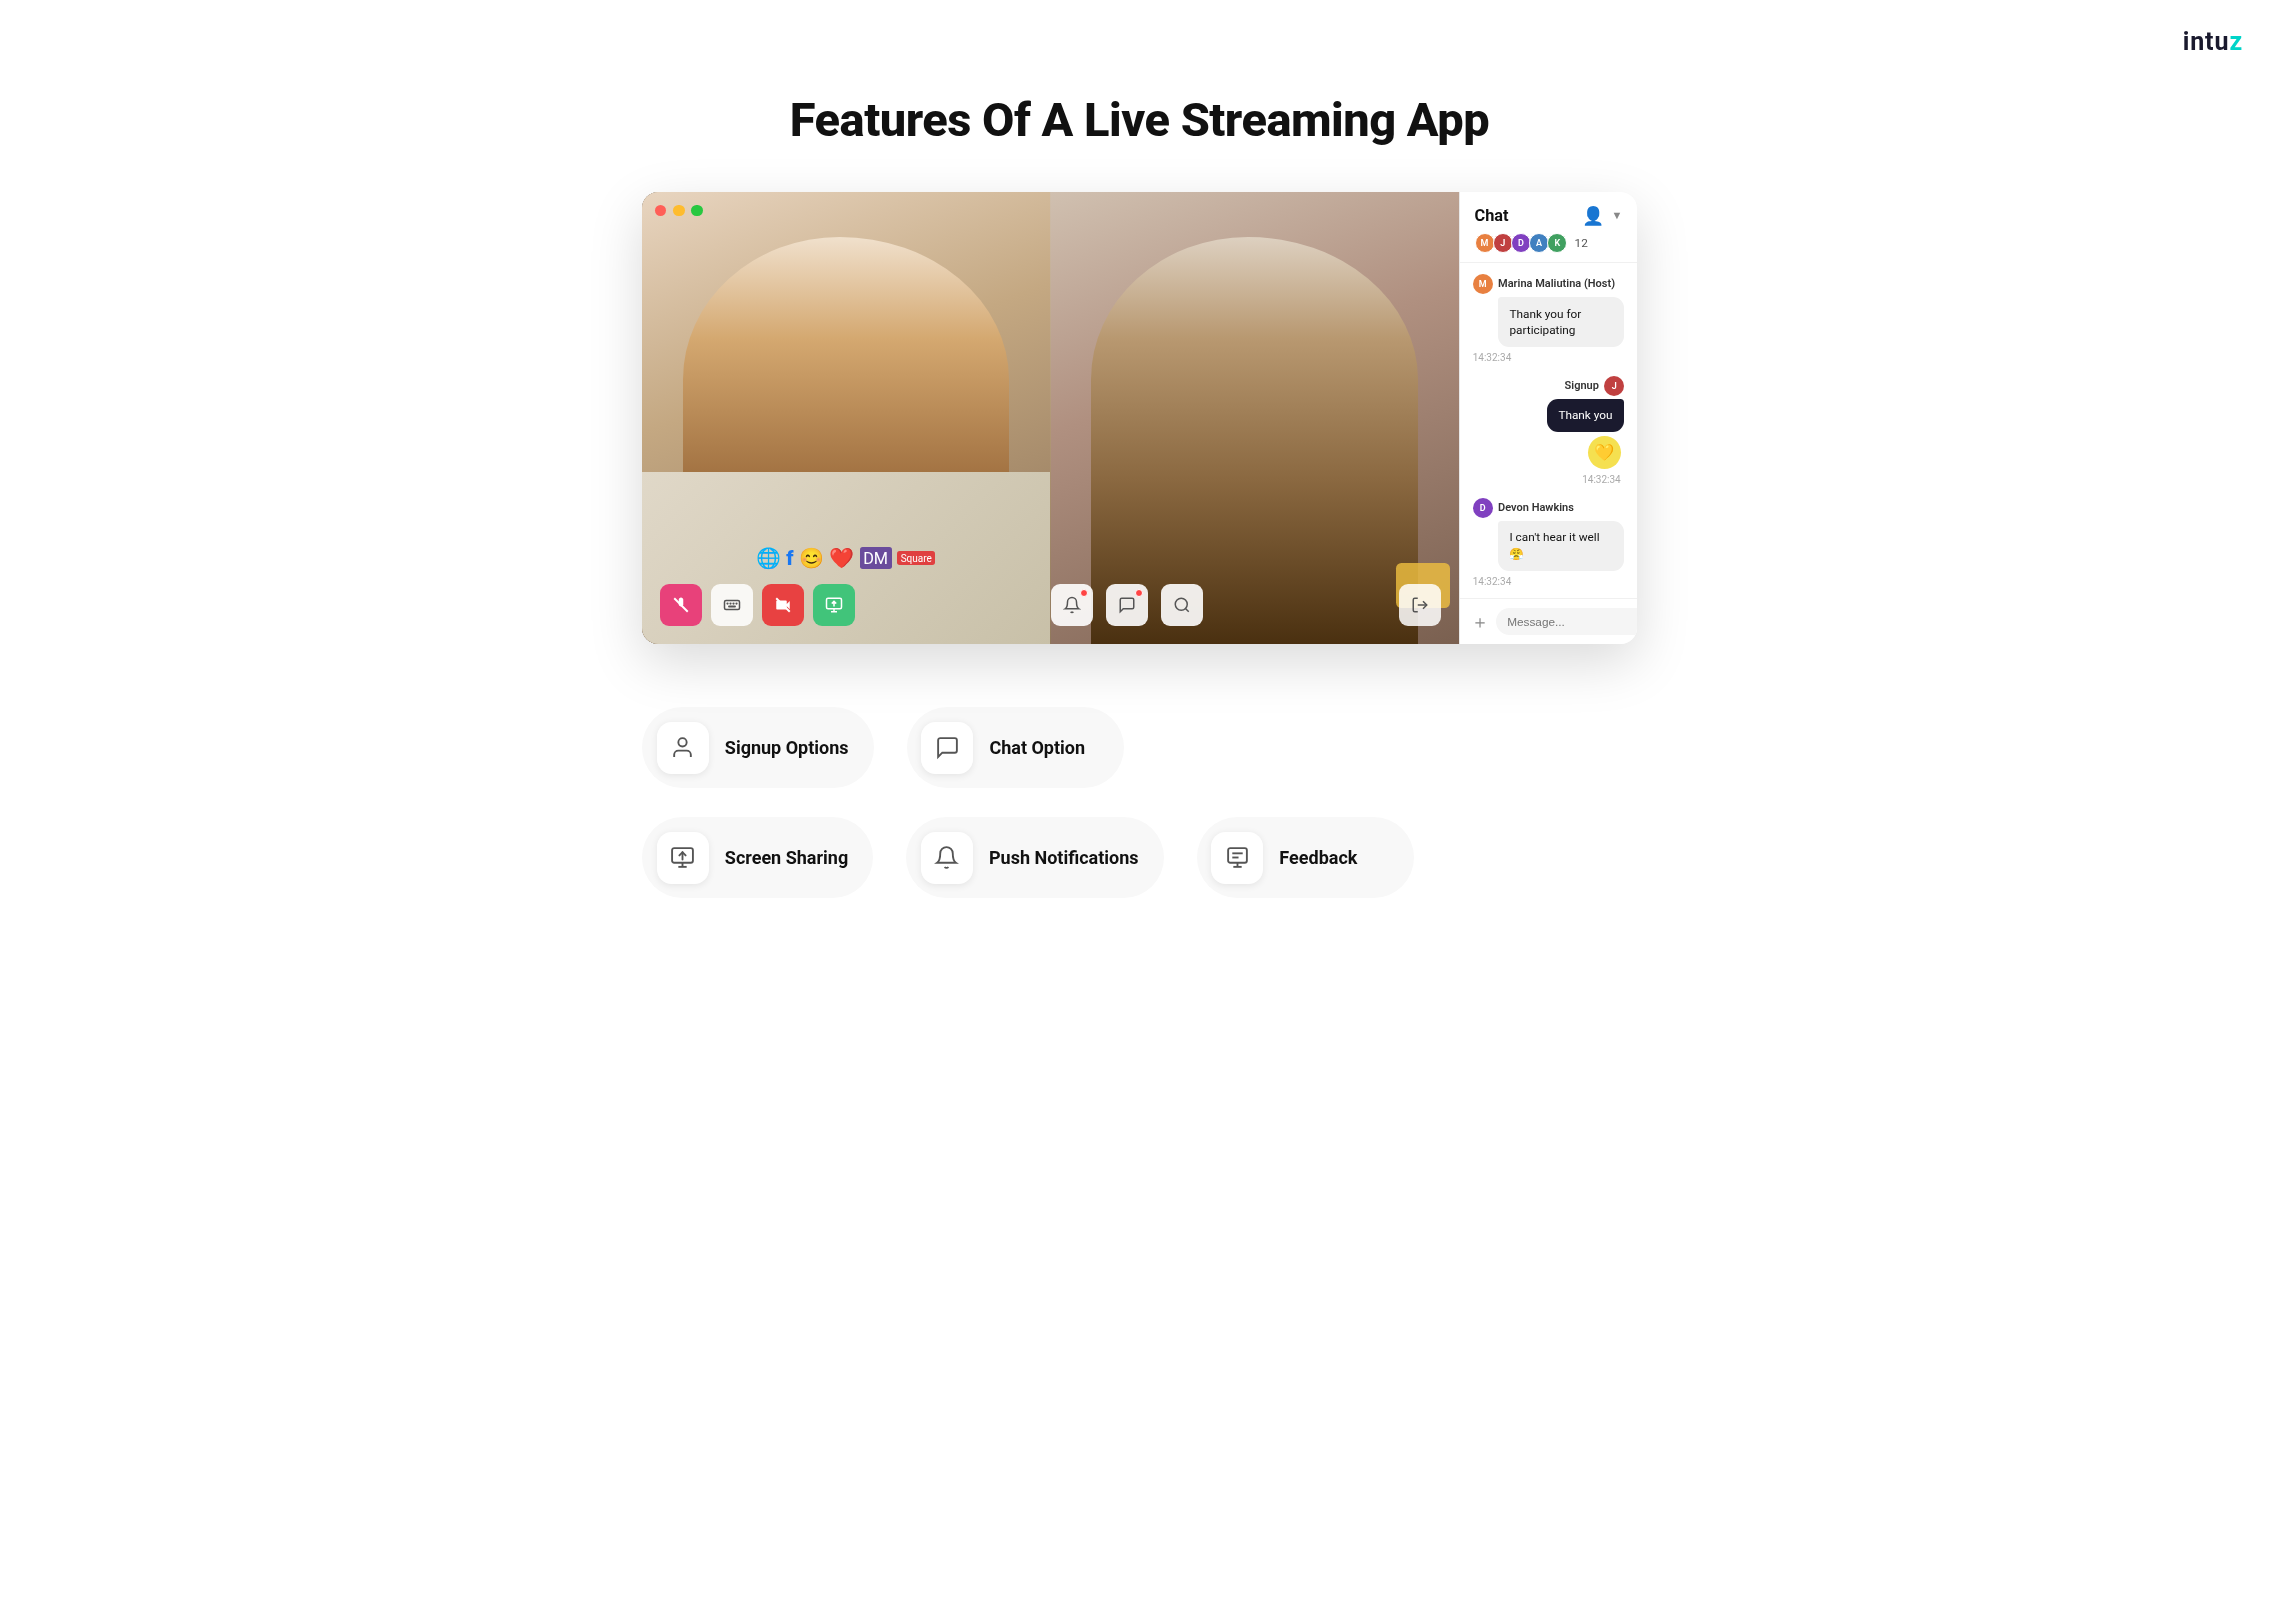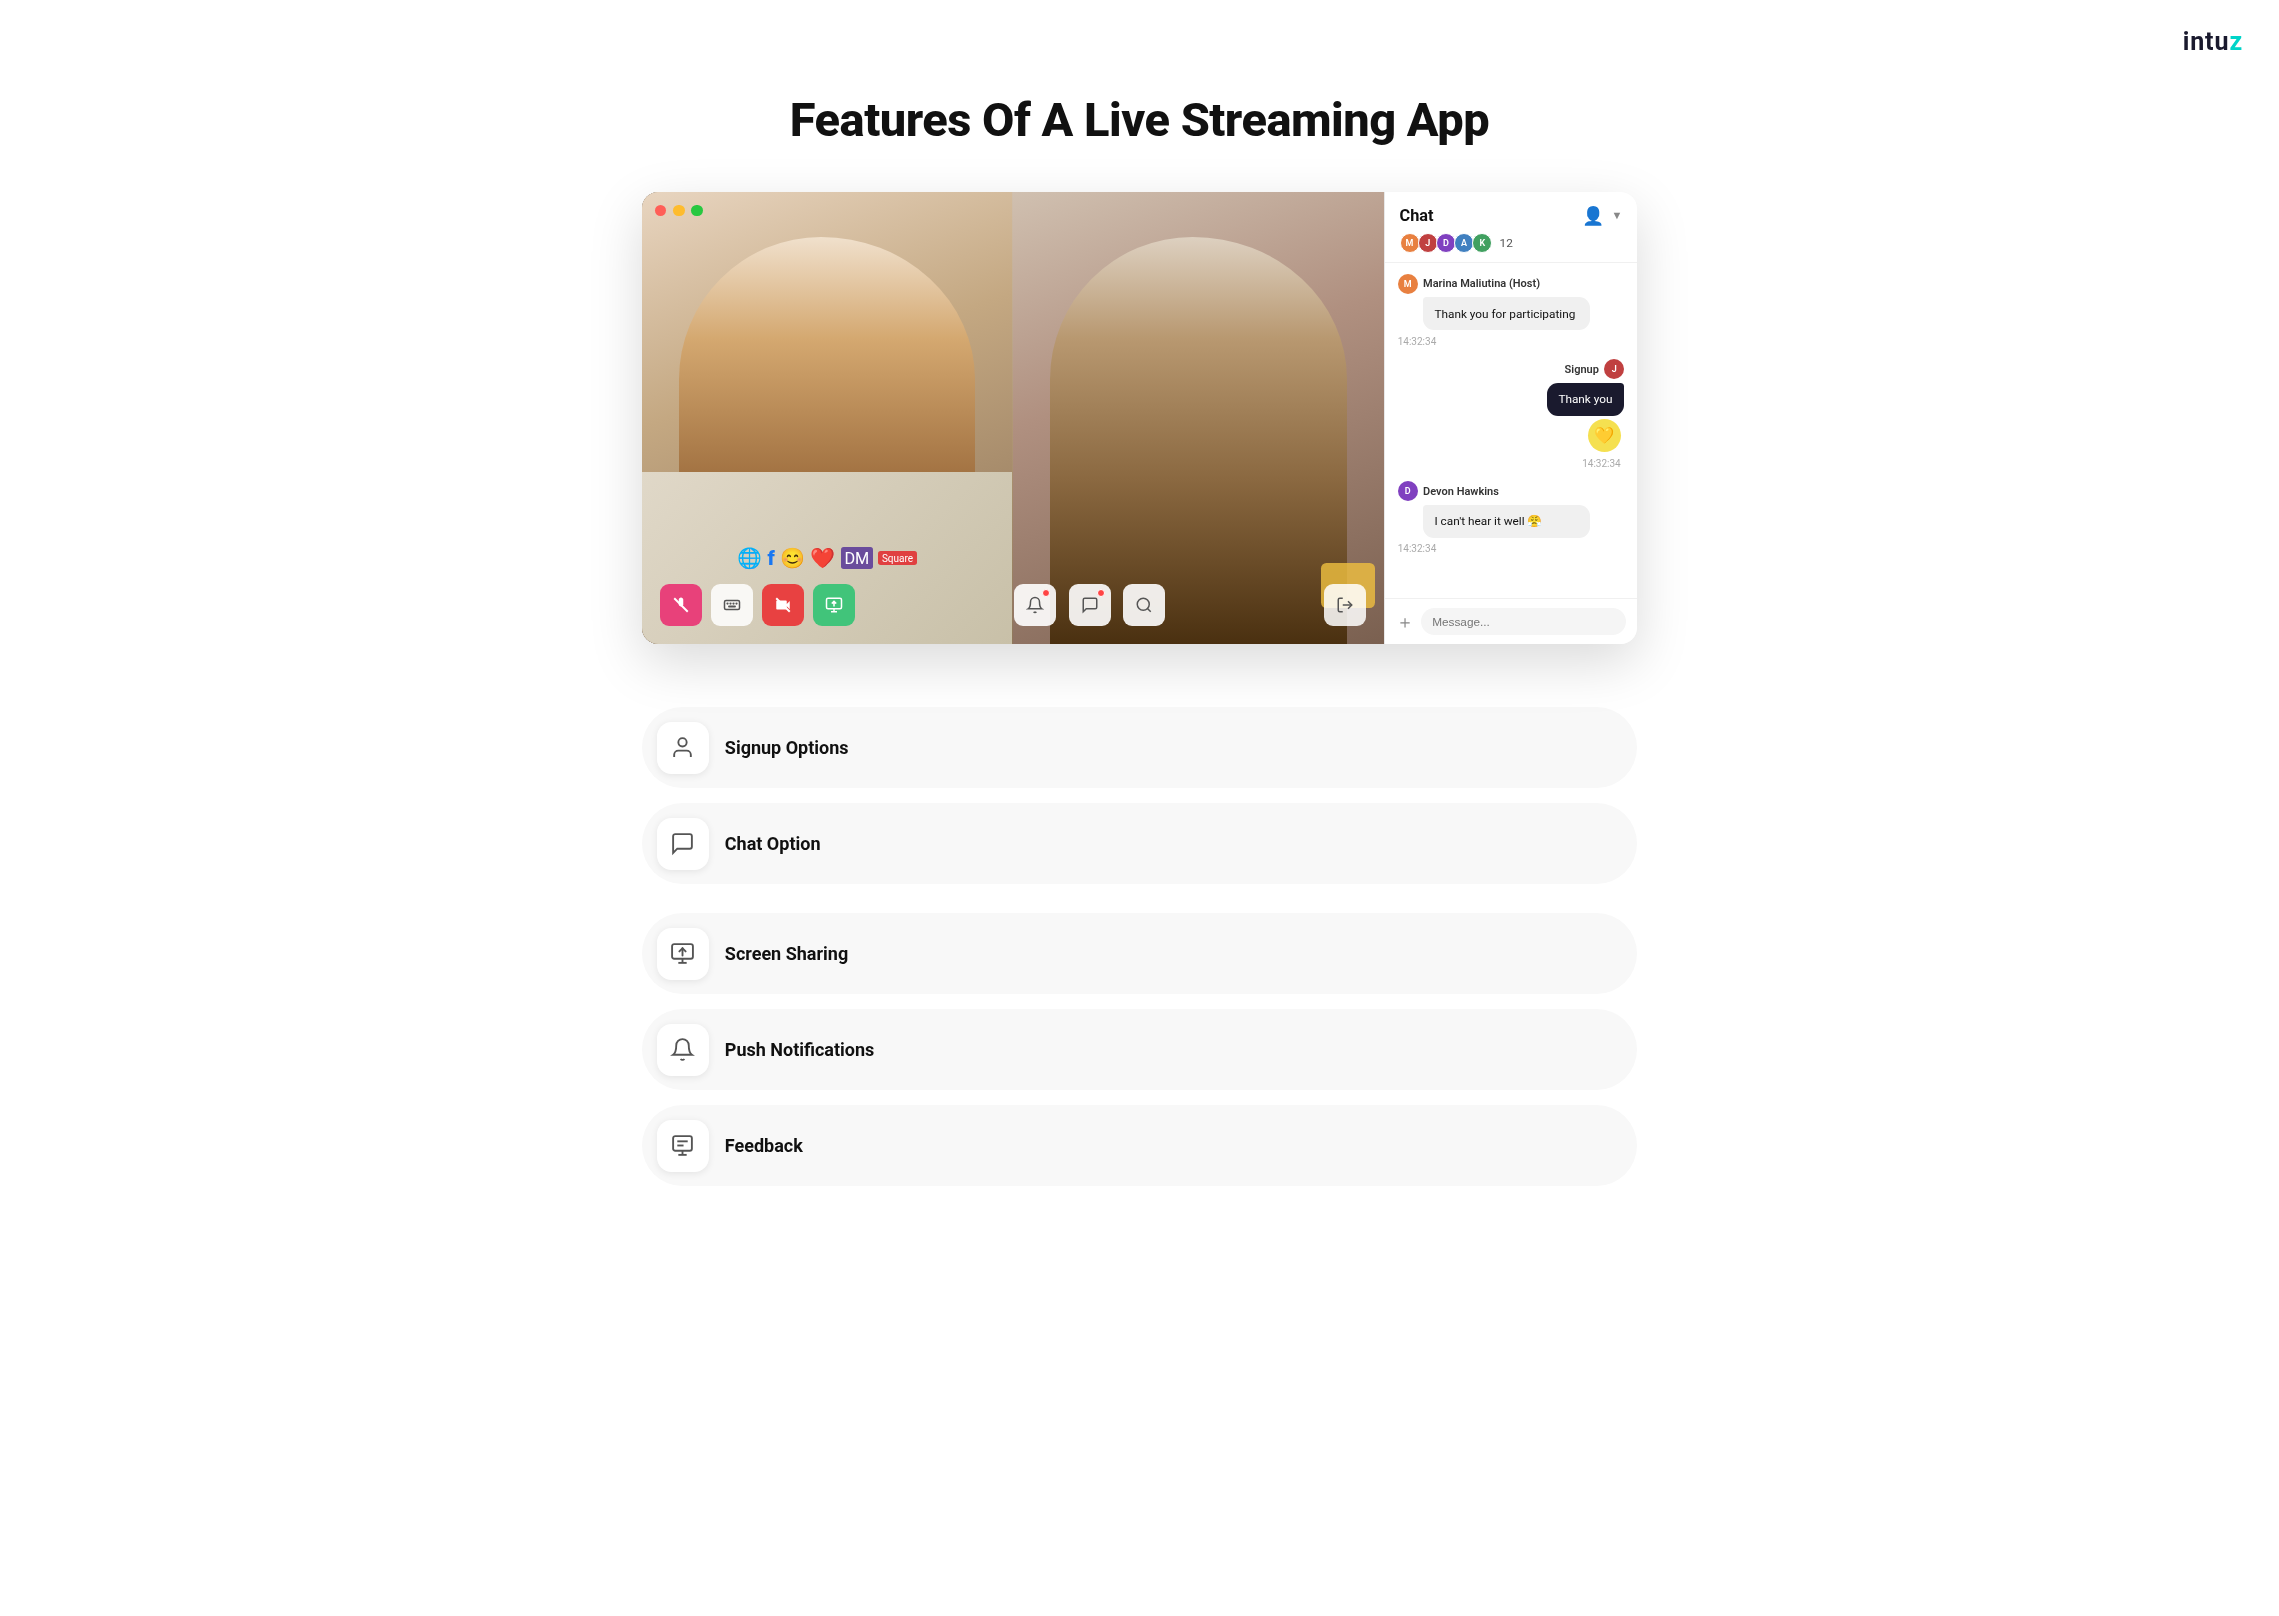--- a/index.html
+++ b/index.html
@@ -153,21 +153,21 @@
       right: 5.4px;
       width: 8.1px;
       height: 8.1px;
       background: #ff4444;
       border-radius: 50%;
       border: 1.4px solid white;
     }
 
     
     .chat-panel {
-      width: 253px;
+      width: 178px;
       background: #ffffff;
       display: flex;
       flex-direction: column;
       border-left: 0.9px solid #e8e8e8;
     }
 
     .chat-header {
       padding: 12.7px 14.5px 9px;
       border-bottom: 0.9px solid #f0f0f0;
     }
@@ -319,24 +319,23 @@
     }
 
     
     .features-section {
       max-width: 995px;
       margin: 0 auto;
     }
     .features-row {
       display: flex;
       justify-content: flex-start;
-      gap: 15px;
+      gap: 33px;
       margin-bottom: 29px;
       flex-wrap: wrap;
-      flex-direction: column;
     }
     .feature-item {
       display: flex;
       align-items: center;
       gap: 16.3px;
       background: #f8f8f8;
       border-radius: 45px;
       padding: 14.5px 25px 14.5px 14.5px;
       min-width: 217px;
     }

